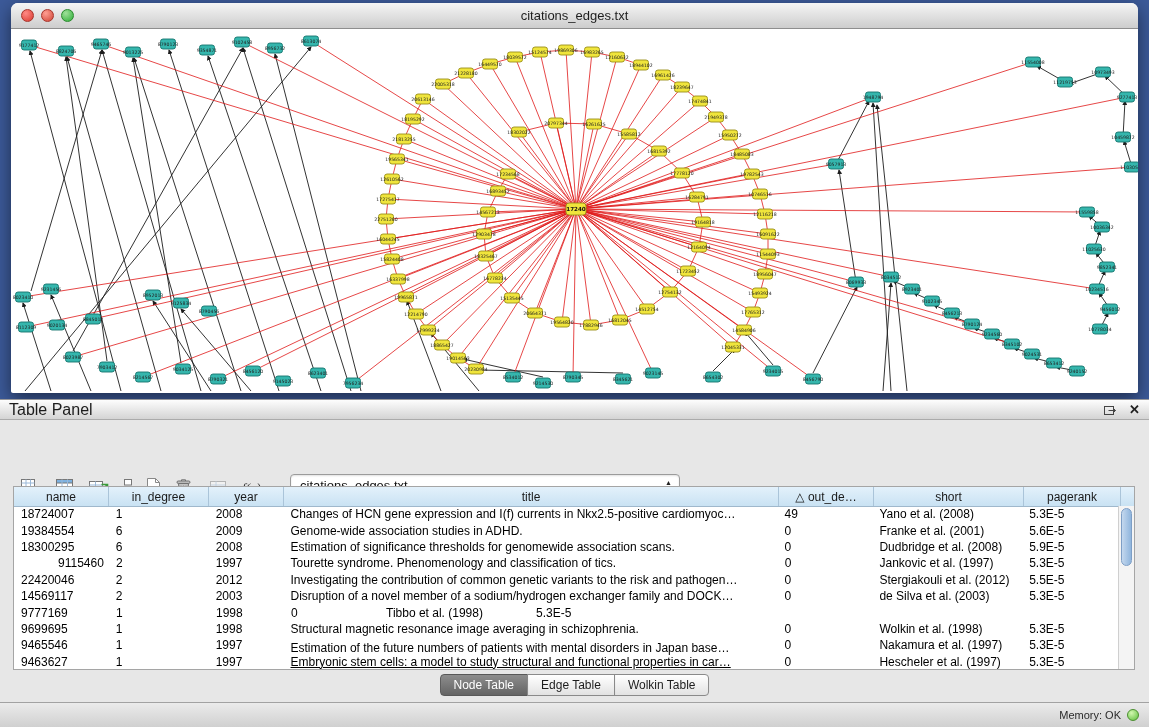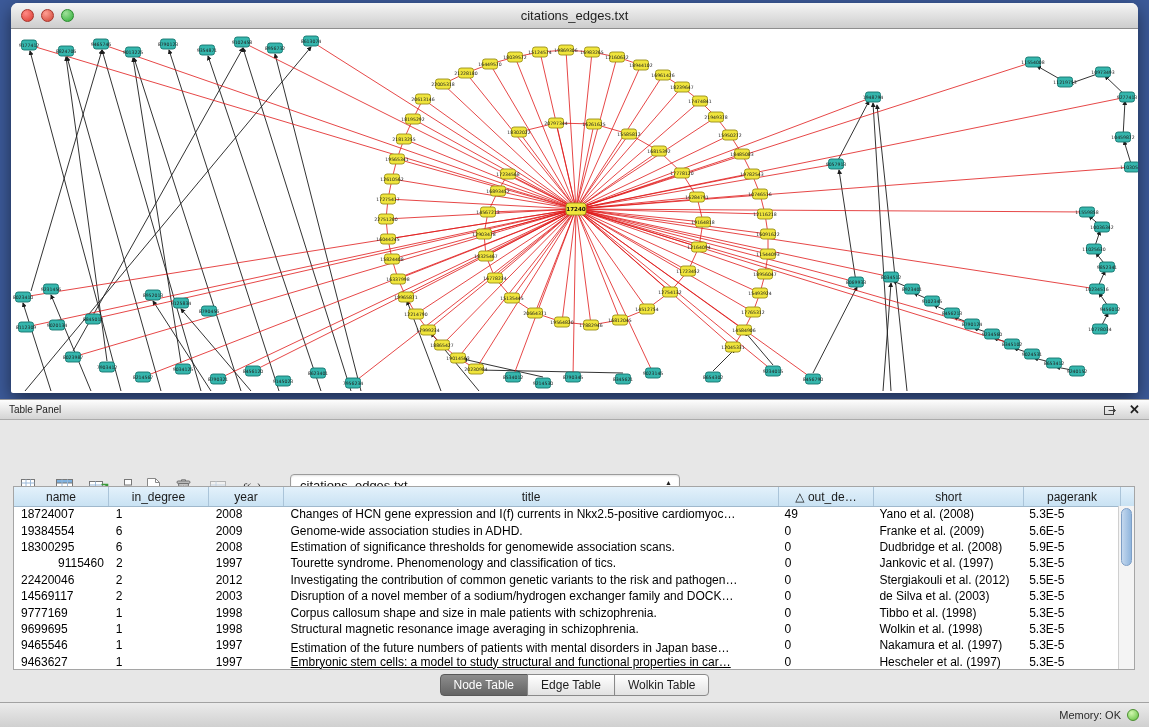--- a/index.html
+++ b/index.html
@@ -26,21 +26,21 @@
   .re{stroke:#e01818;stroke-width:0.8;}
   .ny{fill:#f0e53c;stroke:#9a8f1a;stroke-width:0.9;}
   .nt{fill:#35b6ad;stroke:#14756d;stroke-width:0.9;}
   .nl{font-size:4.6px;fill:#222;text-anchor:middle;font-family:"DejaVu Sans",sans-serif;}
   .nlh{font-size:5.6px;fill:#111;text-anchor:middle;font-family:"DejaVu Sans",sans-serif;font-weight:bold;}
 
   
   .tp-header{position:absolute;left:0;top:399px;width:1149px;height:21px;box-sizing:border-box;
              background:linear-gradient(#fdfdfd,#d4d4d4);border-top:1px solid #97979a;border-bottom:1px solid #ababab;
              display:flex;align-items:center;padding:0 9px;}
-  .tp-title{font-size:10px;color:#1c1c1c;}
+  .tp-title{font-size:16px;color:#1c1c1c;}
   .tp-spacer{flex:1;}
   .tp-float{margin-right:12px;cursor:pointer;display:flex;align-items:center;}
   .tp-close{font-size:13px;font-weight:bold;color:#222;cursor:pointer;line-height:1;}
 
   
   .panel-body{position:absolute;left:0;top:420px;width:1149px;height:282px;background:#e7e7e7;}
 
   .toolbar{position:absolute;left:20px;top:465px;height:32px;display:flex;align-items:flex-end;}
   .tool{margin-right:12px;display:flex;align-items:center;justify-content:center;cursor:pointer;}
   .tool.narrow{margin-right:10px;}
@@ -655,21 +655,21 @@
         <div class="td" style="width: 95px;">49</div>
         <div class="td" style="width: 150px;">Yano et al. (2008)</div>
         <div class="td" style="width: 97px;">5.3E-5</div>
       </div>
       <div class="tr">
         <div class="td" style="width: 95px;">19384554</div>
         <div class="td" style="width: 100px;">6</div>
         <div class="td" style="width: 75px;">2009</div>
         <div class="td" style="width: 495px;">Genome-wide association studies in ADHD.</div>
         <div class="td" style="width: 95px;">0</div>
-        <div class="td" style="width: 150px;">Franke et al. (2009)</div>
+        <div class="td" style="width: 150px;">Franke et al. (2001)</div>
         <div class="td" style="width: 97px;">5.6E-5</div>
       </div>
       <div class="tr">
         <div class="td" style="width: 95px;">18300295</div>
         <div class="td" style="width: 100px;">6</div>
         <div class="td" style="width: 75px;">2008</div>
         <div class="td" style="width: 495px;">Estimation of significance thresholds for genomewide association scans.</div>
         <div class="td" style="width: 95px;">0</div>
         <div class="td" style="width: 150px;">Dudbridge et al. (2008)</div>
         <div class="td" style="width: 97px;">5.9E-5</div>
@@ -698,21 +698,20 @@
         <div class="td" style="width: 75px;">2003</div>
         <div class="td" style="width: 495px;">Disruption of a novel member of a sodium/hydrogen exchanger family and DOCK…</div>
         <div class="td" style="width: 95px;">0</div>
         <div class="td" style="width: 150px;">de Silva et al. (2003)</div>
         <div class="td" style="width: 97px;">5.3E-5</div>
       </div>
       <div class="tr">
         <div class="td" style="width: 95px;">9777169</div>
         <div class="td" style="width: 100px;">1</div>
         <div class="td" style="width: 75px;">1998</div>
-        <div class="td" style="width: 495px;">Corpus callosum shape and size in male patients with schizophrenia.</div>
         <div class="td" style="width: 95px;">0</div>
         <div class="td" style="width: 150px;">Tibbo et al. (1998)</div>
         <div class="td" style="width: 97px;">5.3E-5</div>
       </div>
       <div class="tr">
         <div class="td" style="width: 95px;">9699695</div>
         <div class="td" style="width: 100px;">1</div>
         <div class="td" style="width: 75px;">1998</div>
         <div class="td" style="width: 495px;">Structural magnetic resonance image averaging in schizophrenia.</div>
         <div class="td" style="width: 95px;">0</div>

